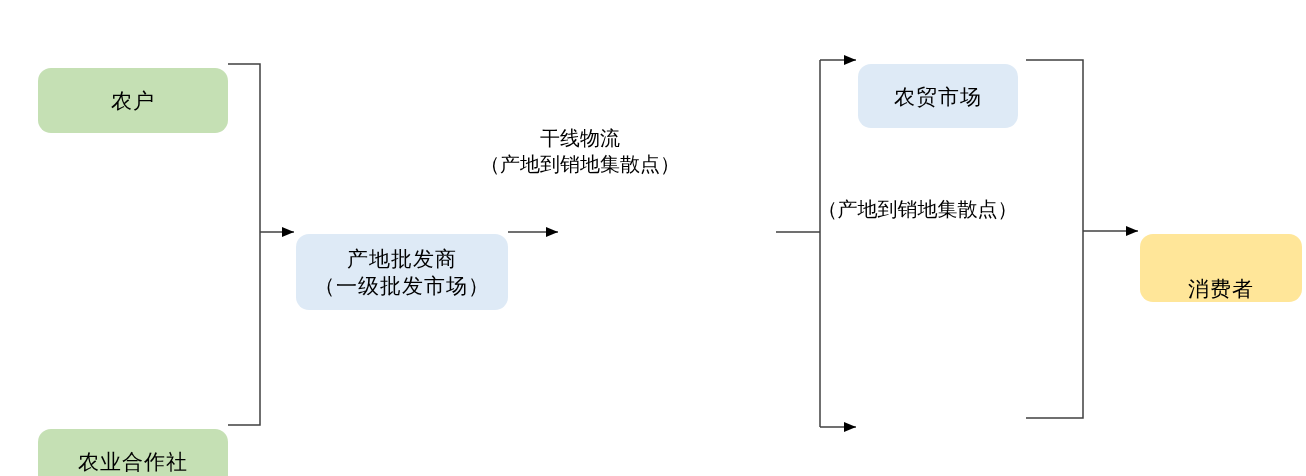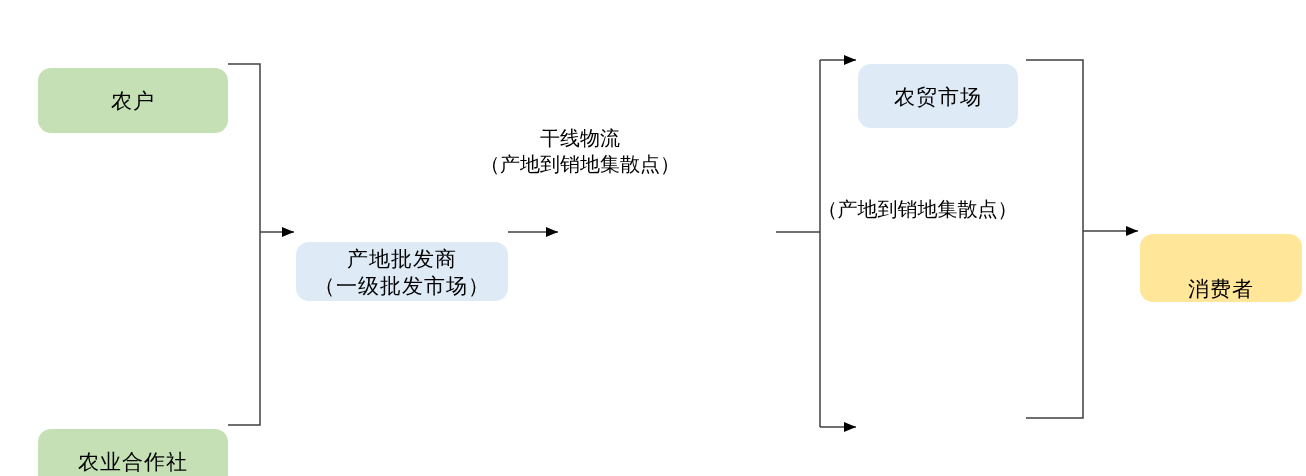--- a/index.html
+++ b/index.html
@@ -43,21 +43,21 @@
   .edge-label {
     position: absolute;
     text-align: center;
     color: var(--text, #000000);
     font-size: 20px;
     line-height: 26px;
   }
   
   #node-farmer        { left: 38px;   top: 32px;  width: 190px; height: 65px; }
   #node-cooperative   { left: 38px;   top: 393px; width: 190px; height: 65px; justify-content: center; }
-  #node-origin        { left: 296px;  top: 206px; width: 212px; height: 59px; }
+  #node-origin        { left: 296px;  top: 198px; width: 212px; height: 76px; }
   #node-destination   { left: 560px;  top: 198px; width: 216px; height: 68px; }
   #node-market        { left: 858px;  top: 28px;  width: 160px; height: 64px; }
   #node-vendor        { left: 858px;  top: 396px; width: 168px; height: 64px; }
   #node-consumer      { left: 1140px; top: 198px; width: 162px; height: 68px; justify-content: flex-end; }
   #label-trunk        { left: 430px;  top: 125px; width: 300px; }
   #label-branch       { left: 795px;  top: 196px; width: 245px; }
 </style>
 </head>
 <body>
 

